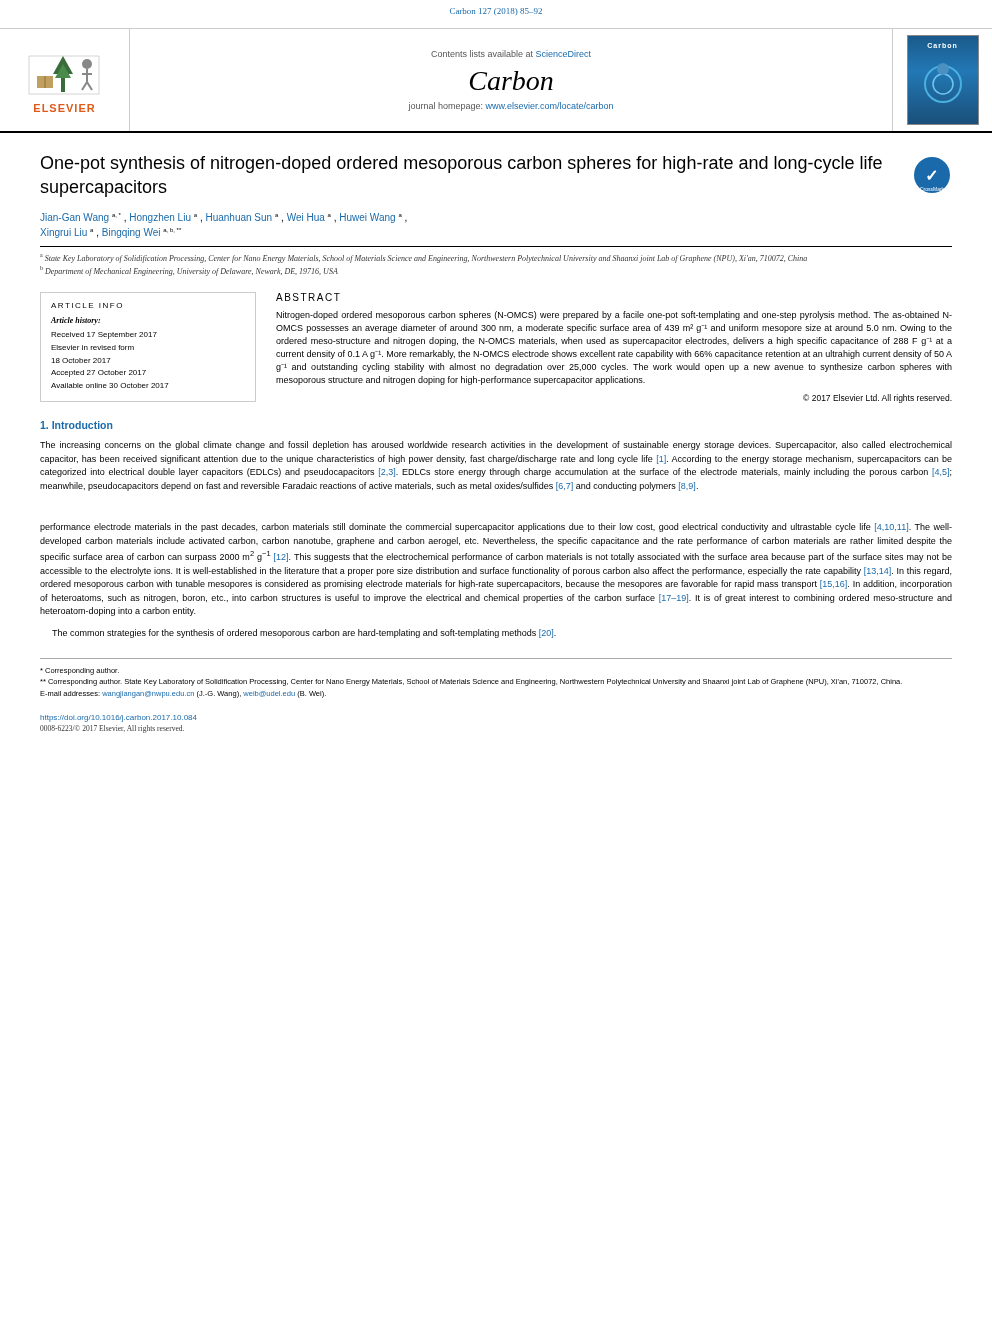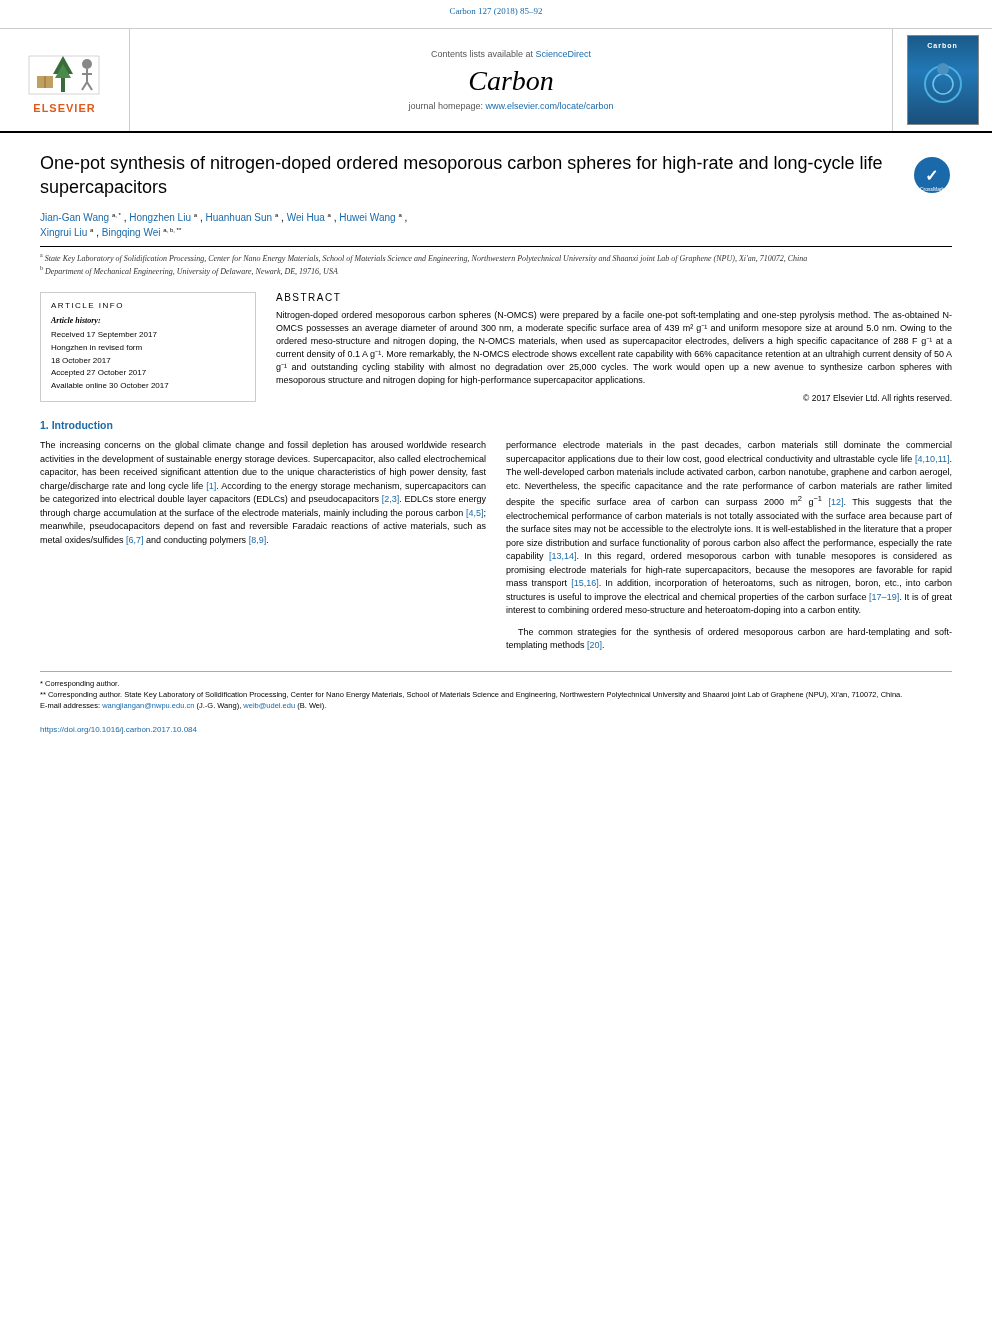--- a/index.html
+++ b/index.html
@@ -219,20 +219,21 @@
       font-size: 10.5px;
       font-family: Arial, sans-serif;
       font-weight: bold;
       color: #1a6aab;
       margin-bottom: 8px;
       border-bottom: none;
     }
     .two-col-body {
       display: flex;
       gap: 20px;
+      flex-direction: column;
     }
     .body-col {
       flex: 1;
       font-size: 9px;
       font-family: Arial, sans-serif;
       line-height: 1.5;
       text-align: justify;
       color: #000;
     }
     .body-col p {
@@ -381,21 +382,21 @@
       </div>
     </div>
 
     <div class="two-col">
 
       <div class="left-col">
         <div class="article-info-box">
           <div class="section-heading">ARTICLE INFO</div>
           <div class="article-history">Article history:</div>
           <div class="history-item">Received 17 September 2017</div>
-          <div class="history-item">Hongzhen in revised form</div>
+          <div class="history-item">Elsevier in revised form</div>
           <div class="history-item">18 October 2017</div>
           <div class="history-item">Accepted 27 October 2017</div>
           <div class="history-item">Available online 30 October 2017</div>
         </div>
       </div>
 
       <div class="right-col">
         <div class="abstract-heading">ABSTRACT</div>
         <div class="abstract-text">Nitrogen-doped ordered mesoporous carbon spheres (N-OMCS) were prepared by a facile one-pot soft-templating and one-step pyrolysis method. The as-obtained N-OMCS possesses an average diameter of around 300 nm, a moderate specific surface area of 439 m² g⁻¹ and uniform mesopore size at around 5.0 nm. Owing to the ordered meso-structure and nitrogen doping, the N-OMCS materials, when used as supercapacitor electrodes, delivers a high specific capacitance of 288 F g⁻¹ at a current density of 0.1 A g⁻¹. More remarkably, the N-OMCS electrode shows excellent rate capability with 66% capacitance retention at an ultrahigh current density of 50 A g⁻¹ and outstanding cycling stability with almost no degradation over 25,000 cycles. The work would open up a new avenue to synthesize carbon spheres with mesoporous structure and nitrogen doping for high-performance supercapacitor applications.</div>
         <div class="copyright-line">© 2017 Elsevier Ltd. All rights reserved.</div>
@@ -436,15 +437,16 @@
         <span style="color:#1a6aab;">wangjiangan@nwpu.edu.cn</span>
         <span>(J.-G. Wang),</span>
         <span style="color:#1a6aab;">weib@udel.edu</span>
         <span>(B. Wei).</span>
       </div>
     </div>
 
     <div class="doi-bar">
       <div style="color:#1a6aab; cursor:pointer;">https://doi.org/10.1016/j.carbon.2017.10.084</div>
     </div>
+    <div class="doi-bar-lower">0008-6223/© 2017 Elsevier, All rights reserved.</div>
 
   </div>
 </div>
 
 </body></html>

